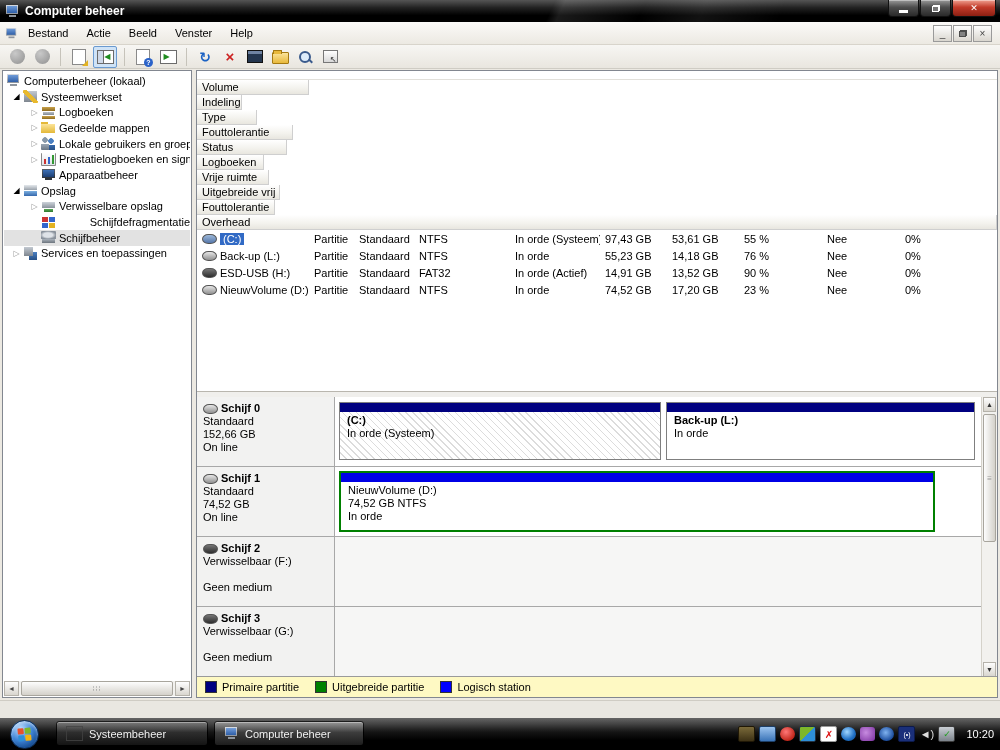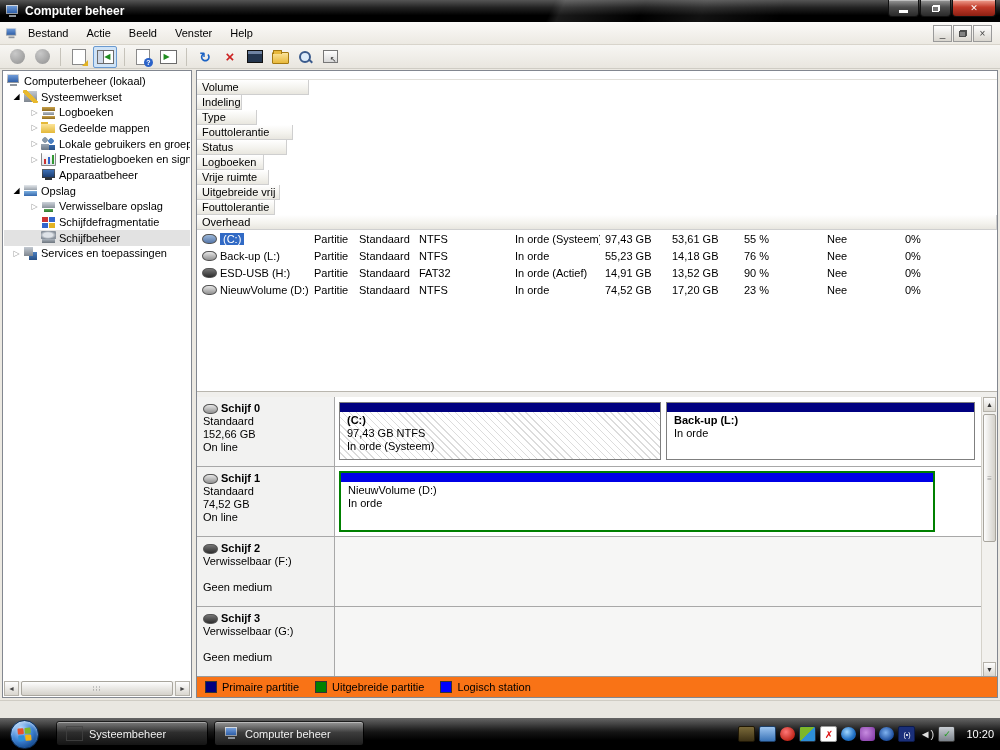--- a/index.html
+++ b/index.html
@@ -117,21 +117,21 @@
   .extbox .tbar{height:9px;background:#0000e6;margin:0;}
   .extbox .ptxt{padding:2px 0 0 7px;}
   
   .vscroll{position:absolute;right:0;top:326px;width:16px;height:280px;background:#f2f1ee;border-left:1px solid #d5d2ca;box-sizing:border-box;}
   .vs-btn{position:absolute;left:1px;right:1px;height:15px;background:linear-gradient(#fdfdfd,#d9d6cf);border:1px solid #b5b2aa;
     display:flex;align-items:center;justify-content:center;font-size:7px;color:#333;box-sizing:border-box;}
   .vs-up{top:0;} .vs-down{bottom:0;}
   .vs-thumb{position:absolute;left:1px;right:1px;top:17px;height:128px;background:linear-gradient(90deg,#fdfdfd,#d4d1ca);
     border:1px solid #a8a59d;border-radius:2px;box-sizing:border-box;display:flex;align-items:center;justify-content:center;color:#999;font-size:8px;}
   
-  .legend{position:absolute;left:0;right:0;bottom:0;height:20px;background:#f97316;border-top:1px solid #9a9a9a;
+  .legend{position:absolute;left:0;right:0;bottom:0;height:20px;background:#fef9c3;border-top:1px solid #9a9a9a;
     display:flex;align-items:center;gap:16px;padding-left:8px;}
   .leg-item{display:flex;align-items:center;gap:5px;}
   .sw{width:10px;height:10px;border:1px solid #333;flex:none;}
   .sw-primary{background:#000080;} .sw-extended{background:#008000;} .sw-logical{background:#0000ff;}
   
   .taskbar{position:absolute;left:0;bottom:0;right:0;height:32px;
     background:linear-gradient(#4a4a4a,#1c1c1c 35%,#000 70%,#000);}
   .taskbar::after{content:"";position:absolute;inset:0;pointer-events:none;
     background:linear-gradient(180deg,rgba(255,255,255,.15),transparent 45%);}
   .start-orb{position:absolute;left:10px;top:2px;width:27px;height:27px;border-radius:50%;
@@ -295,21 +295,21 @@
       <div class="trow lvl1">
         <span class="arrow exp"></span>
           <span class="ti i-storage"></span>
           <span class="tlabel">Opslag</span>
       </div>
       <div class="trow lvl2">
         <span class="arrow col"></span>
           <span class="ti i-removable"></span>
           <span class="tlabel">Verwisselbare opslag</span>
       </div>
-      <div class="trow lvl2" style="padding-left:37px;">
+      <div class="trow lvl2" style="padding-left:37px;justify-content:space-between;">
         <span class="ti i-defrag"></span>
           <span class="tlabel">Schijfdefragmentatie</span>
       </div>
       <div class="trow lvl2 sel" style="padding-left:37px;">
         <span class="ti i-diskmgmt"></span>
           <span class="tlabel">Schijfbeheer</span>
       </div>
       <div class="trow lvl1">
         <span class="arrow col"></span>
           <span class="ti i-services"></span>
@@ -416,21 +416,20 @@
             </div>
           <div class="dline">Standaard</div>
           <div class="dline">152,66 GB</div>
           <div class="dline">On line</div>
         </div>
         <div class="disk-graph">
           <div class="part hatch" style="left:4px;width:322px;">
             <div class="tbar"></div>
             <div class="ptxt">
               <div class="plabel">(C:)</div>
-              <div>97,43 GB NTFS</div>
               <div>In orde (Systeem)</div>
             </div>
           </div>
           <div class="part" style="left:331px;width:309px;">
             <div class="tbar"></div>
             <div class="ptxt">
               <div class="plabel">Back-up  (L:)</div>
               <div>In orde</div>
             </div>
           </div>
@@ -446,20 +445,21 @@
           <div class="dline">Standaard</div>
           <div class="dline">74,52 GB</div>
           <div class="dline">On line</div>
         </div>
         <div class="disk-graph">
           <div class="extbox" style="left:4px;width:596px;">
             <div class="inner">
               <div class="tbar"></div>
               <div class="ptxt">
                 <div class="plabel">NieuwVolume  (D:)</div>
+                <div>74,52 GB NTFS</div>
                 <div>In orde</div>
               </div>
             </div>
           </div>
         </div>
       </div>
 
       <div class="disk-row">
         <div class="disk-label">
           <div class="dname">

